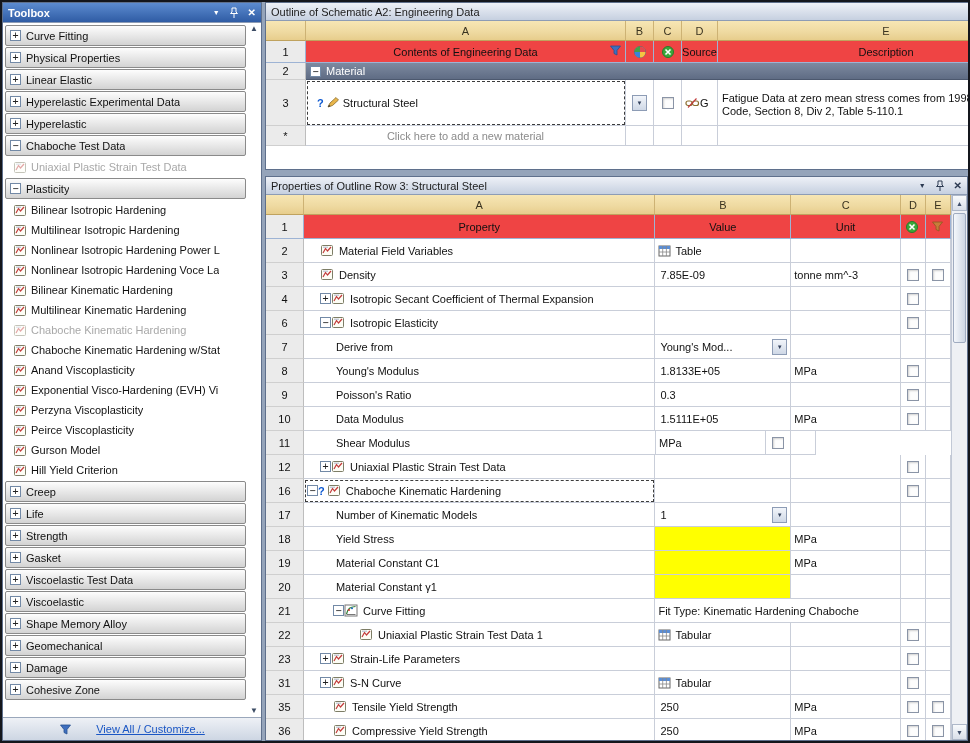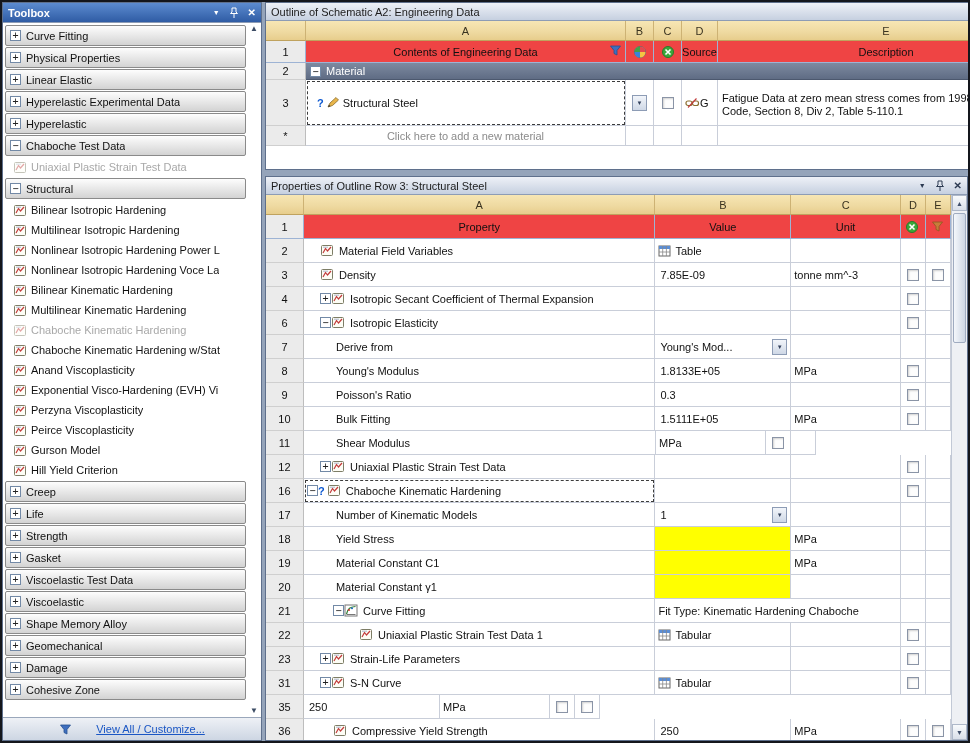--- a/index.html
+++ b/index.html
@@ -121,21 +121,21 @@
               <svg width="14" height="13" viewBox="0 0 14 13">
                 <rect x="1.5" y="1.5" width="11" height="10" rx="1" fill="#fdfdf5" stroke="#7d7d66"></rect>
                 <path d="M3 9 L5.5 4.5 L7.5 7 L11 3" fill="none" stroke="#c23b3b" stroke-width="1.2"></path>
                 <path d="M3 3.2 H8" stroke="#9aa7c4" stroke-width="0.8"></path>
               </svg>
             </span>
             <span class="lbl">Uniaxial Plastic Strain Test Data</span>
           </div>
           <div class="tb-section">
             <span class="expander">−</span>
-            <span class="lbl">Structural</span>
+            <span class="lbl">Plasticity</span>
           </div>
           <div class="tb-item">
             <span class="icon">
               <svg width="14" height="13" viewBox="0 0 14 13">
                 <rect x="1.5" y="1.5" width="11" height="10" rx="1" fill="#fdfdf5" stroke="#7d7d66"></rect>
                 <path d="M3 9 L5.5 4.5 L7.5 7 L11 3" fill="none" stroke="#c23b3b" stroke-width="1.2"></path>
                 <path d="M3 3.2 H8" stroke="#9aa7c4" stroke-width="0.8"></path>
               </svg>
             </span>
             <span class="lbl">Bilinear Isotropic Hardening</span>
@@ -632,21 +632,21 @@
                 <span class="checkbox"></span>
               </div>
               <div class="pcell pc-e"></div>
             </div>
             <div class="prow">
               <div class="pcell pc-num">
                 <span>10</span>
               </div>
               <div class="pcell pc-a">
                 <span class="ind" style="width:26px"></span>
-                <span class="plabel">Bulk Fitting</span>
+                <span class="plabel">Data Modulus</span>
               </div>
               <div class="pcell pc-b">
                 <span class="vtext">1.5111E+05</span>
               </div>
               <div class="pcell pc-c">
                 <span>MPa</span>
               </div>
               <div class="pcell pc-d">
                 <span class="checkbox"></span>
               </div>
@@ -885,20 +885,31 @@
               <div class="pcell pc-c"></div>
               <div class="pcell pc-d">
                 <span class="checkbox"></span>
               </div>
               <div class="pcell pc-e"></div>
             </div>
             <div class="prow">
               <div class="pcell pc-num">
                 <span>35</span>
               </div>
+              <div class="pcell pc-a">
+                <span class="ind" style="width:26px"></span>
+                <span class="icon">
+                  <svg width="14" height="13" viewBox="0 0 14 13">
+                    <rect x="1.5" y="1.5" width="11" height="10" rx="1" fill="#fdfdf5" stroke="#7d7d66"></rect>
+                    <path d="M3 9 L5.5 4.5 L7.5 7 L11 3" fill="none" stroke="#c23b3b" stroke-width="1.2"></path>
+                    <path d="M3 3.2 H8" stroke="#9aa7c4" stroke-width="0.8"></path>
+                  </svg>
+                </span>
+                <span class="plabel">Tensile Yield Strength</span>
+              </div>
               <div class="pcell pc-b">
                 <span class="vtext">250</span>
               </div>
               <div class="pcell pc-c">
                 <span>MPa</span>
               </div>
               <div class="pcell pc-d">
                 <span class="checkbox"></span>
               </div>
               <div class="pcell pc-e">

